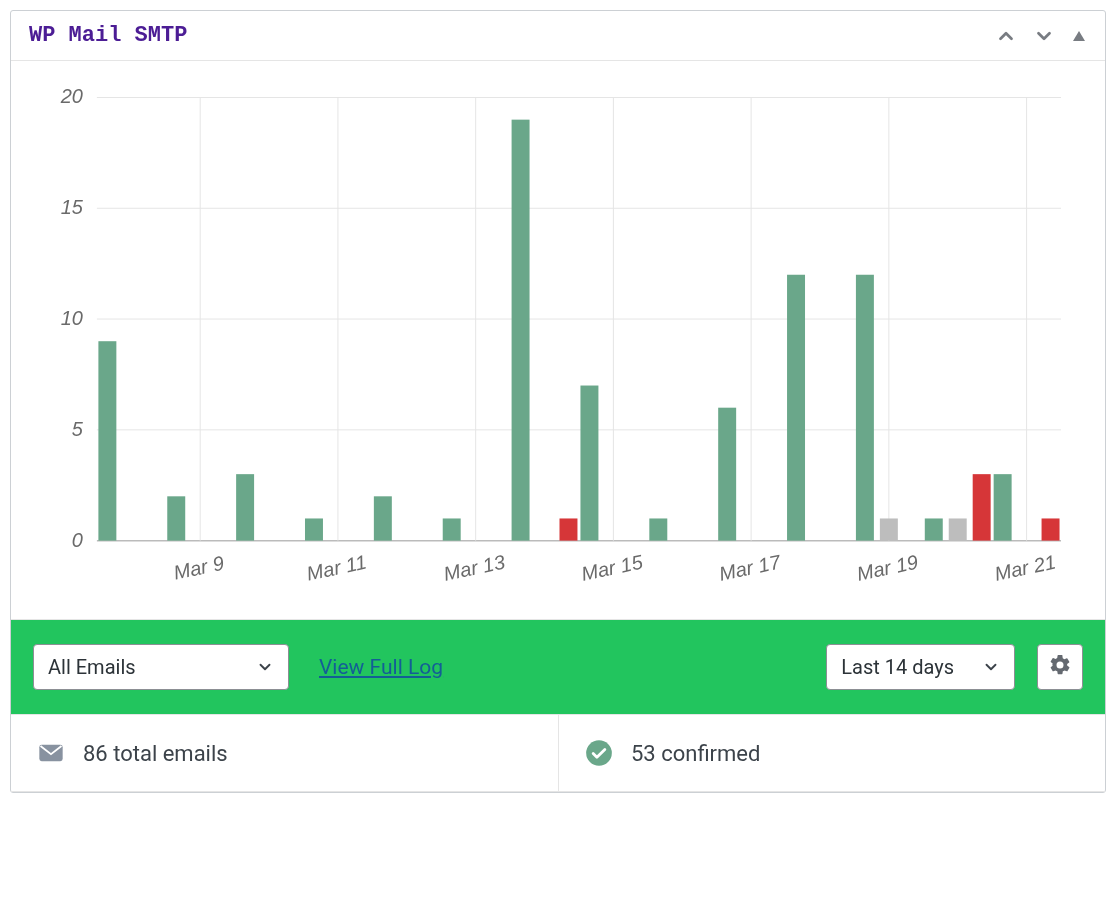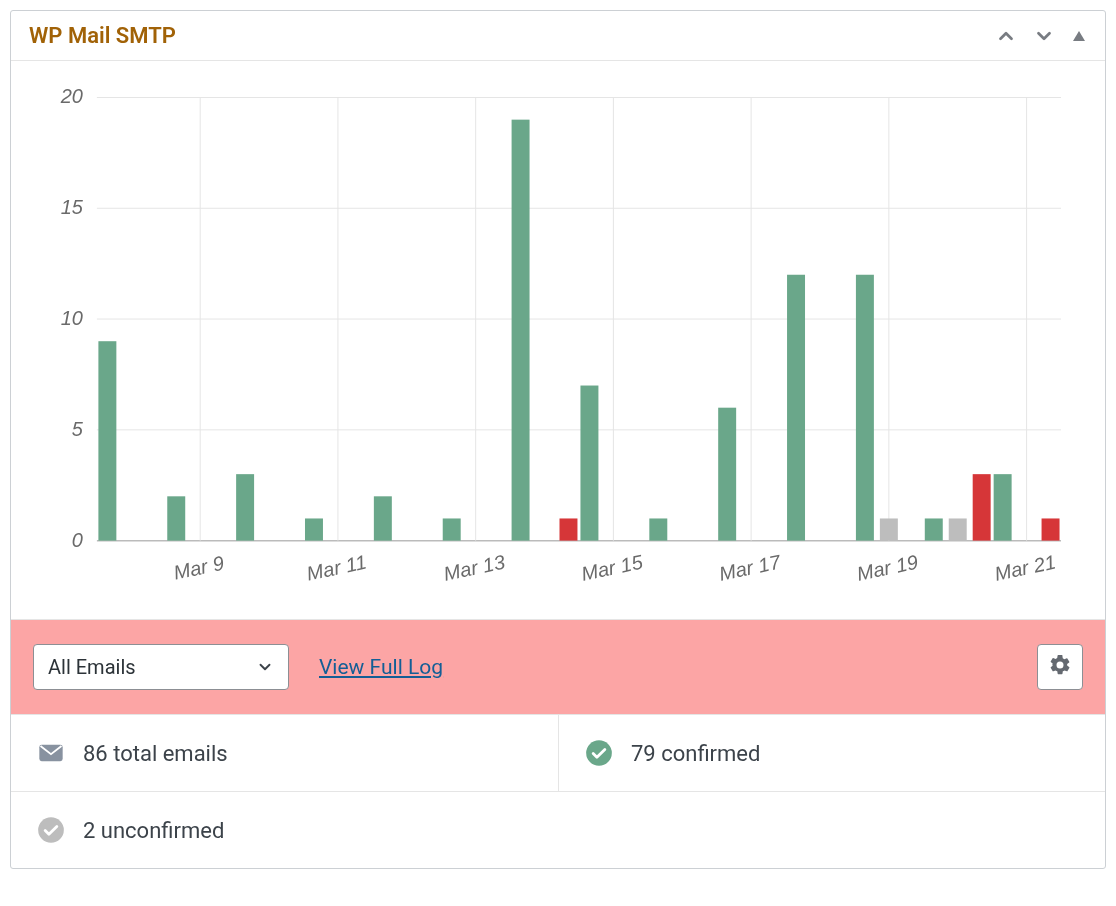--- a/index.html
+++ b/index.html
@@ -19,21 +19,22 @@
   .widget-header {
     display: flex;
     align-items: center;
     justify-content: space-between;
     padding: 12px 18px;
     border-bottom: 1px solid #e5e5e5;
   }
   .widget-title {
     font-size: 22px;
     font-weight: 600;
-    color: #a16207;
+    color: #4c1d95;
+    font-family: Liberation Mono, monospace;
   }
   .widget-controls {
     display: flex;
     align-items: center;
     gap: 16px;
   }
   .ctrl-chevron, .ctrl-toggle {
     color: #787c82;
     display: inline-flex;
     cursor: pointer;
@@ -55,21 +56,21 @@
   .bar-confirmed { fill: #6aa78a; }
   .bar-unconfirmed { fill: #bdbdbd; }
   .bar-failed { fill: #d63638; }
 
   
   .filter-bar {
     display: flex;
     align-items: center;
     gap: 22px;
     padding: 24px 22px;
-    background: #fca5a5;
+    background: #22c55e;
     border-top: 1px solid #e5e5e5;
     border-bottom: 1px solid #e5e5e5;
   }
   .select-box, .settings-btn {
     display: inline-flex;
     align-items: center;
     background: #fff;
     border: 1px solid #8c8f94;
     border-radius: 4px;
     height: 46px;
@@ -188,20 +189,28 @@
     <div class="select-box primary">
       <span>All Emails</span>
       <span class="chev">
         <svg width="18" height="18" viewBox="0 0 24 24">
             <path d="M6 9l6 6 6-6" fill="none" stroke="currentColor" stroke-width="2.5" stroke-linecap="round" stroke-linejoin="round"></path>
           </svg>
       </span>
     </div>
     <a class="link">View Full Log</a>
     <div class="spacer"></div>
+    <div class="select-box range">
+      <span>Last 14 days</span>
+      <span class="chev">
+        <svg width="18" height="18" viewBox="0 0 24 24">
+            <path d="M6 9l6 6 6-6" fill="none" stroke="currentColor" stroke-width="2.5" stroke-linecap="round" stroke-linejoin="round"></path>
+          </svg>
+      </span>
+    </div>
     <div class="settings-btn">
       <span>
         <svg width="24" height="24" viewBox="0 0 24 24" fill="#646970">
             <path d="M19.14 12.94a7.14 7.14 0 0 0 .05-.94 7.14 7.14 0 0 0-.05-.94l2.03-1.58a.5.5 0 0 0 .12-.64l-1.92-3.32a.5.5 0 0 0-.61-.22l-2.39.96a7.03 7.03 0 0 0-1.62-.94l-.36-2.54A.5.5 0 0 0 13.9 2h-3.84a.5.5 0 0 0-.49.42l-.36 2.54c-.58.24-1.12.55-1.62.94l-2.39-.96a.5.5 0 0 0-.61.22L2.67 8.48a.5.5 0 0 0 .12.64l2.03 1.58c-.3.31-.5.63-.5.94s.2.63.5.94l-2.03 1.58a.5.5 0 0 0-.12.64l1.92 3.32c.14.24.43.34.68.22l2.39-.96c.5.39 1.04.7 1.62.94l.36 2.54c.4.24.25.42.49.42h3.84c.24 0 .45-.18.49-.42l.36-2.54c.58-.24 1.12-.55 1.62-.94l2.39.96c.25.12.54.02.68-.22l1.92-3.32a.5.5 0 0 0-.12-.64l-2.03-1.58zM12 15.5A3.5 3.5 0 1 1 12 8.5a3.5 3.5 0 0 1 0 7z"></path>
           </svg>
       </span>
     </div>
   </div>
 
   <div class="stats">
@@ -214,26 +223,17 @@
       </span>
       <span>86 total emails</span>
     </div>
     <div class="stat">
       <span class="stat-icon">
         <svg width="28" height="28" viewBox="0 0 24 24">
             <circle cx="12" cy="12" r="11" fill="#6aa78a"></circle>
             <path d="M7 12.5l3.2 3.2L17 9" fill="none" stroke="#fff" stroke-width="2.4" stroke-linecap="round" stroke-linejoin="round"></path>
           </svg>
       </span>
-      <span>79 confirmed</span>
-    </div>
-    <div class="stat">
-      <span class="stat-icon">
-        <svg width="28" height="28" viewBox="0 0 24 24">
-            <circle cx="12" cy="12" r="11" fill="#bdbdbd"></circle>
-            <path d="M7 12.5l3.2 3.2L17 9" fill="none" stroke="#fff" stroke-width="2.4" stroke-linecap="round" stroke-linejoin="round"></path>
-          </svg>
-      </span>
-      <span>2 unconfirmed</span>
+      <span>53 confirmed</span>
     </div>
   </div>
 
 </div>
 
 </body></html>

